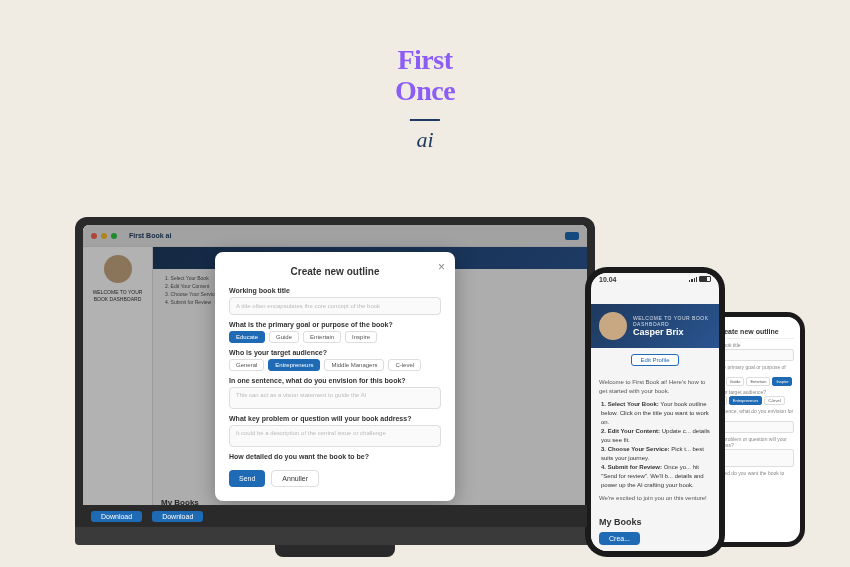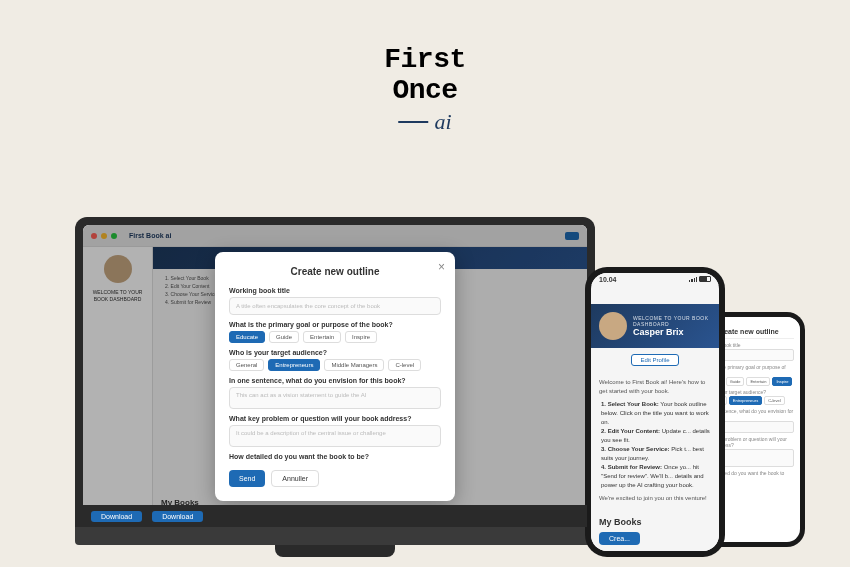--- a/index.html
+++ b/index.html
@@ -20,34 +20,35 @@
     .logo-area {
       position: absolute;
       top: 45px;
       left: 50%;
       transform: translateX(-50%);
       text-align: center;
       z-index: 10;
     }
 
     .logo-text {
-      font-family: Liberation Mono, monospace;
+      font-family: Liberation Serif, serif;
       font-size: 28px;
       font-weight: 700;
-      color: #000000;
+      color: #8b5cf6;
       line-height: 1.1;
       letter-spacing: -0.5px;
     }
 
     .logo-ai-line {
       display: flex;
       align-items: center;
       justify-content: center;
       gap: 6px;
-      margin-top: 2px;
+      margin-top: 12px;
+      flex-direction: column;
     }
 
     .logo-dash {
       width: 30px;
       height: 2px;
       background-color: #1e3a5f;
     }
 
     .logo-ai {
       font-family: Georgia, serif;

